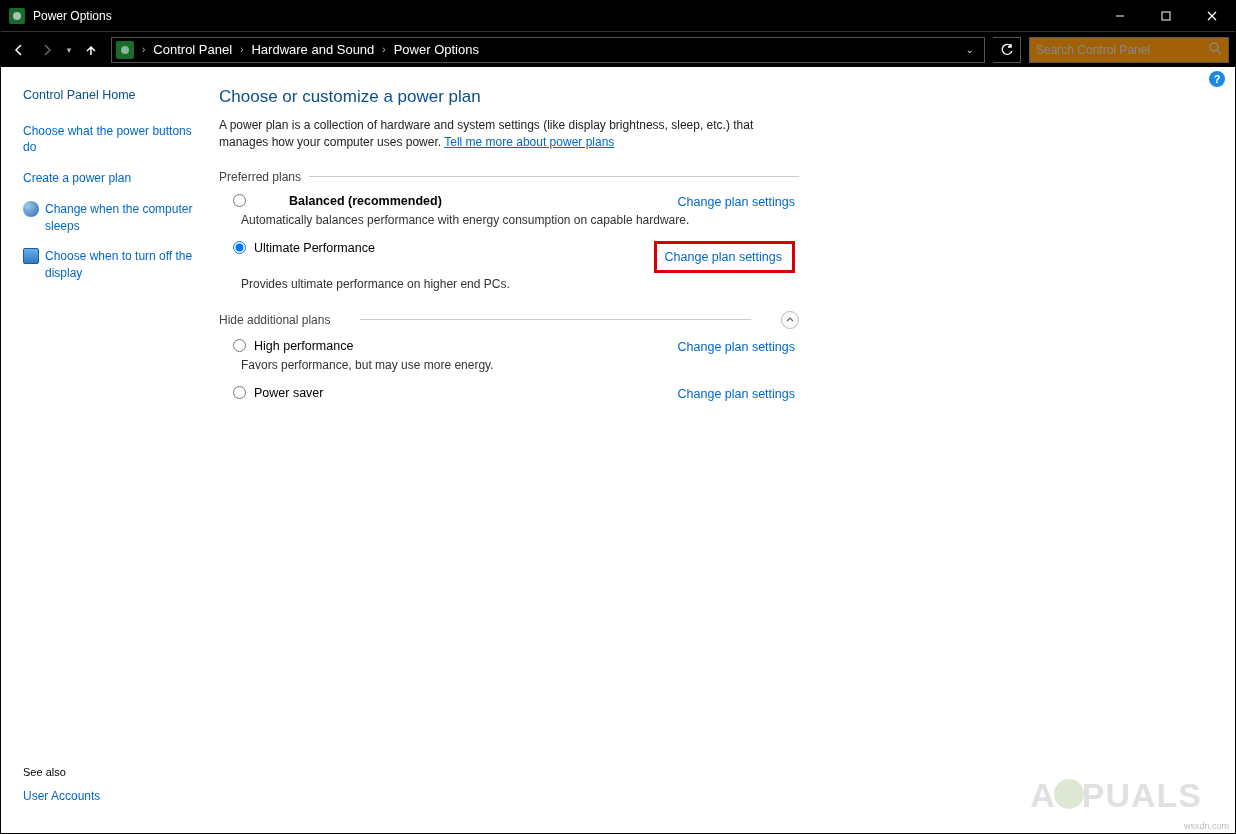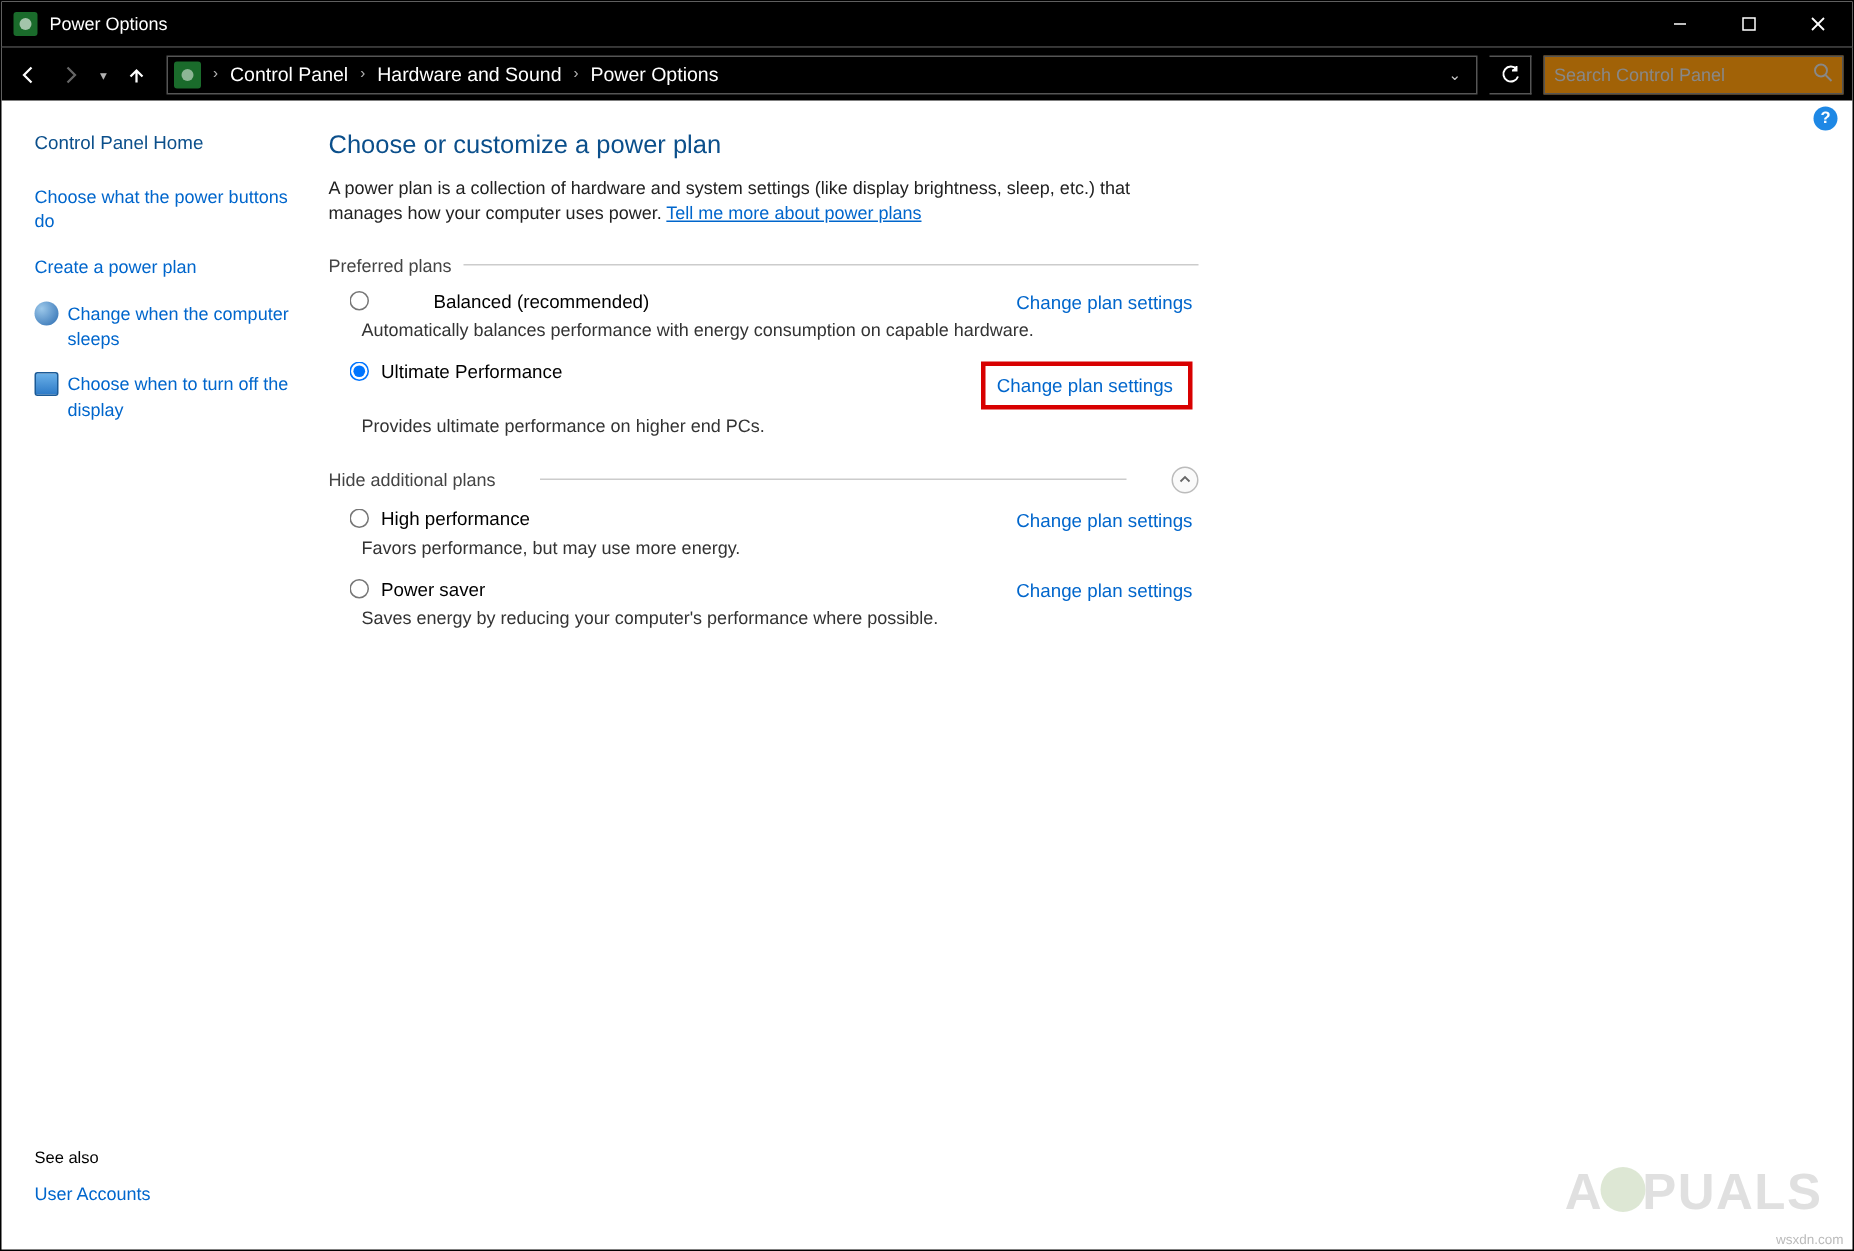--- a/index.html
+++ b/index.html
@@ -177,21 +177,21 @@
 .expand-btn {
   width: 18px; height: 18px;
   border: 1px solid #bbb;
   border-radius: 50%;
   display: flex; align-items: center; justify-content: center;
   font-size: 9px;
   color: #555;
   background: #fafafa;
 }
 .plan-name { font-size: 12.5px; color: #000; }
-.plan-name.bold { font-weight: 400; padding-left: 35px; }
+.plan-name.bold { font-weight: 700; padding-left: 35px; }
 .plan-desc {
   font-size: 12px;
   color: #333;
   padding: 4px 0 14px 22px;
 }
 .change-link {
   color: #0066cc;
   font-size: 12.5px;
   text-decoration: none;
   white-space: nowrap;
@@ -203,21 +203,21 @@
   display: inline-block;
 }
 .plan-row {
   display: flex;
   align-items: flex-start;
   padding-right: 4px;
 }
 .plan-row .left { flex: 1; display: flex; align-items: flex-start; gap: 8px; padding-left: 14px; }
 .watermark {
   position: absolute;
-  right: 20px; bottom: 18px;
+  right: 33px; bottom: 18px;
   font-size: 34px;
   font-weight: 700;
   color: #ccc;
   letter-spacing: 1px;
   opacity: 0.6;
   font-family: Arial, sans-serif;
 }
 .watermark .head {
   display: inline-block;
   width: 30px; height: 30px;
@@ -386,21 +386,20 @@
       </div>
       <div class="plan-desc">Favors performance, but may use more energy.</div>
 
       <div class="plan-row">
         <div class="left">
           <input type="radio" name="pref" style="">
           <span class="plan-name">Power saver</span>
         </div>
         <a href="#" class="change-link">Change plan settings</a>
       </div>
-      <div class="plan-desc">Saves energy by reducing your computer's performance where possible.</div>
 
     </div>
   </div>
 
   <div class="watermark">
     <span>A</span><span class="head"></span><span>PUALS</span>
   </div>
   <div class="wsxdn">wsxdn.com</div>
 </div>
 

